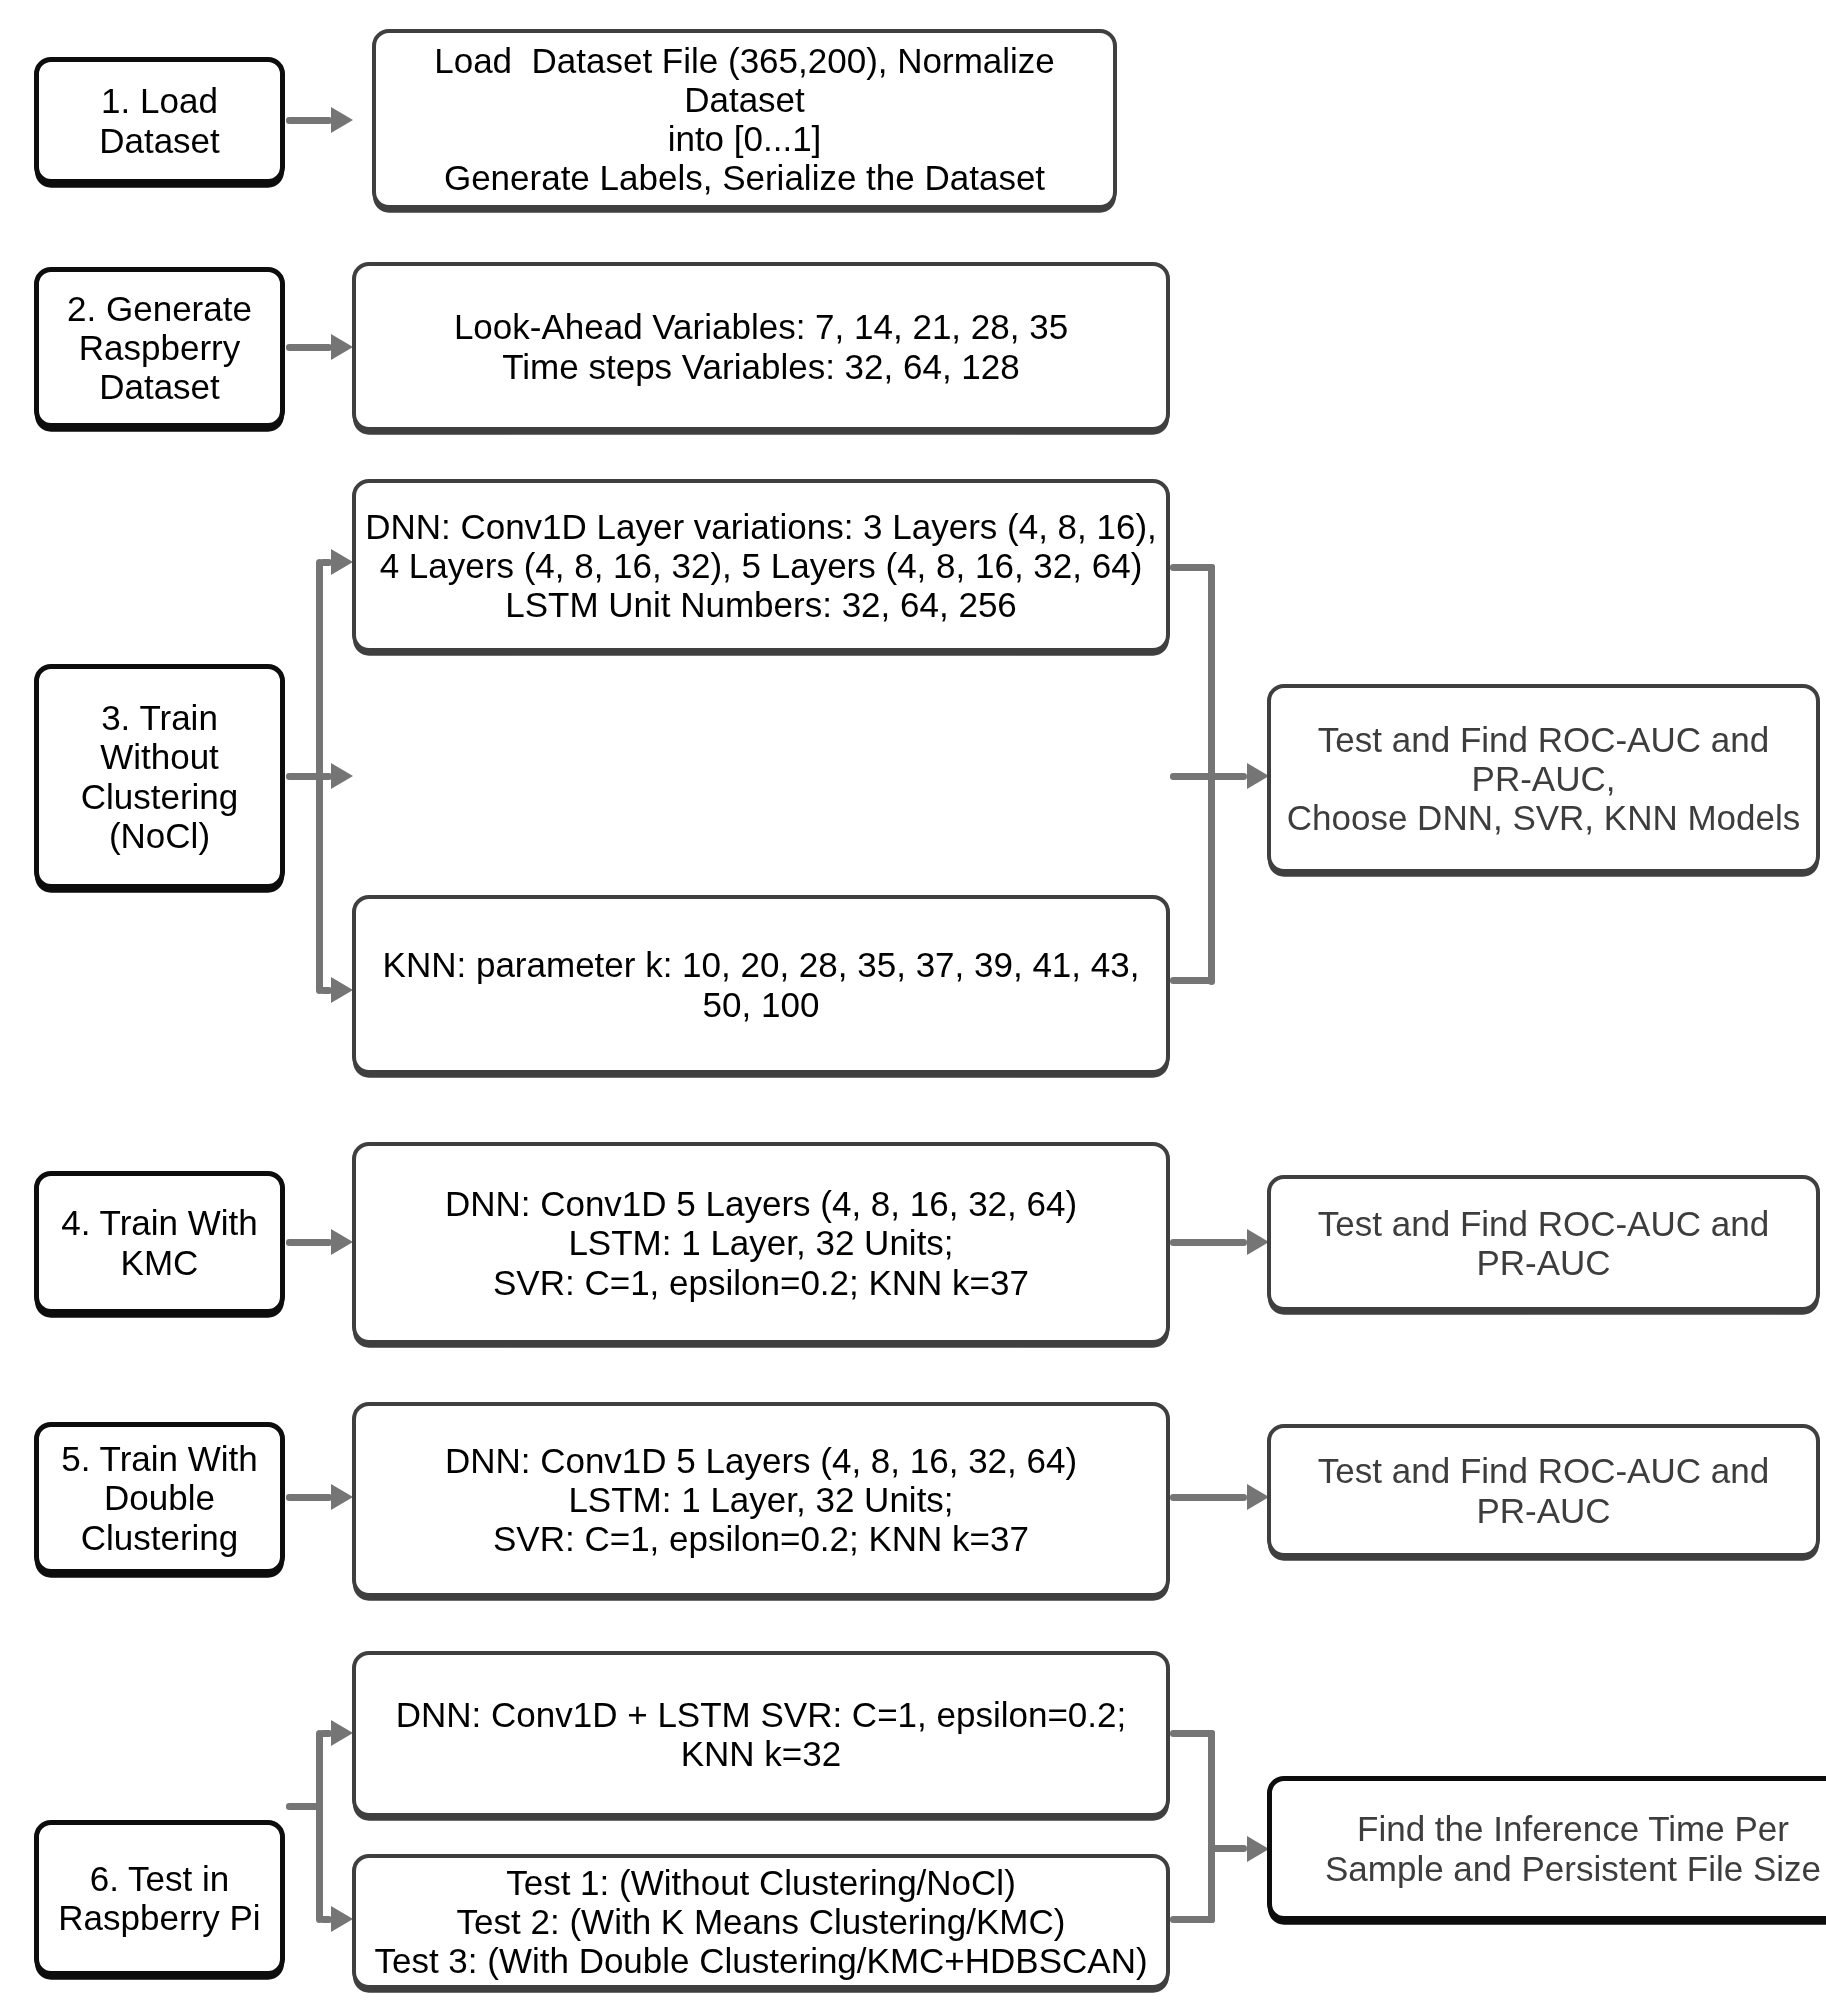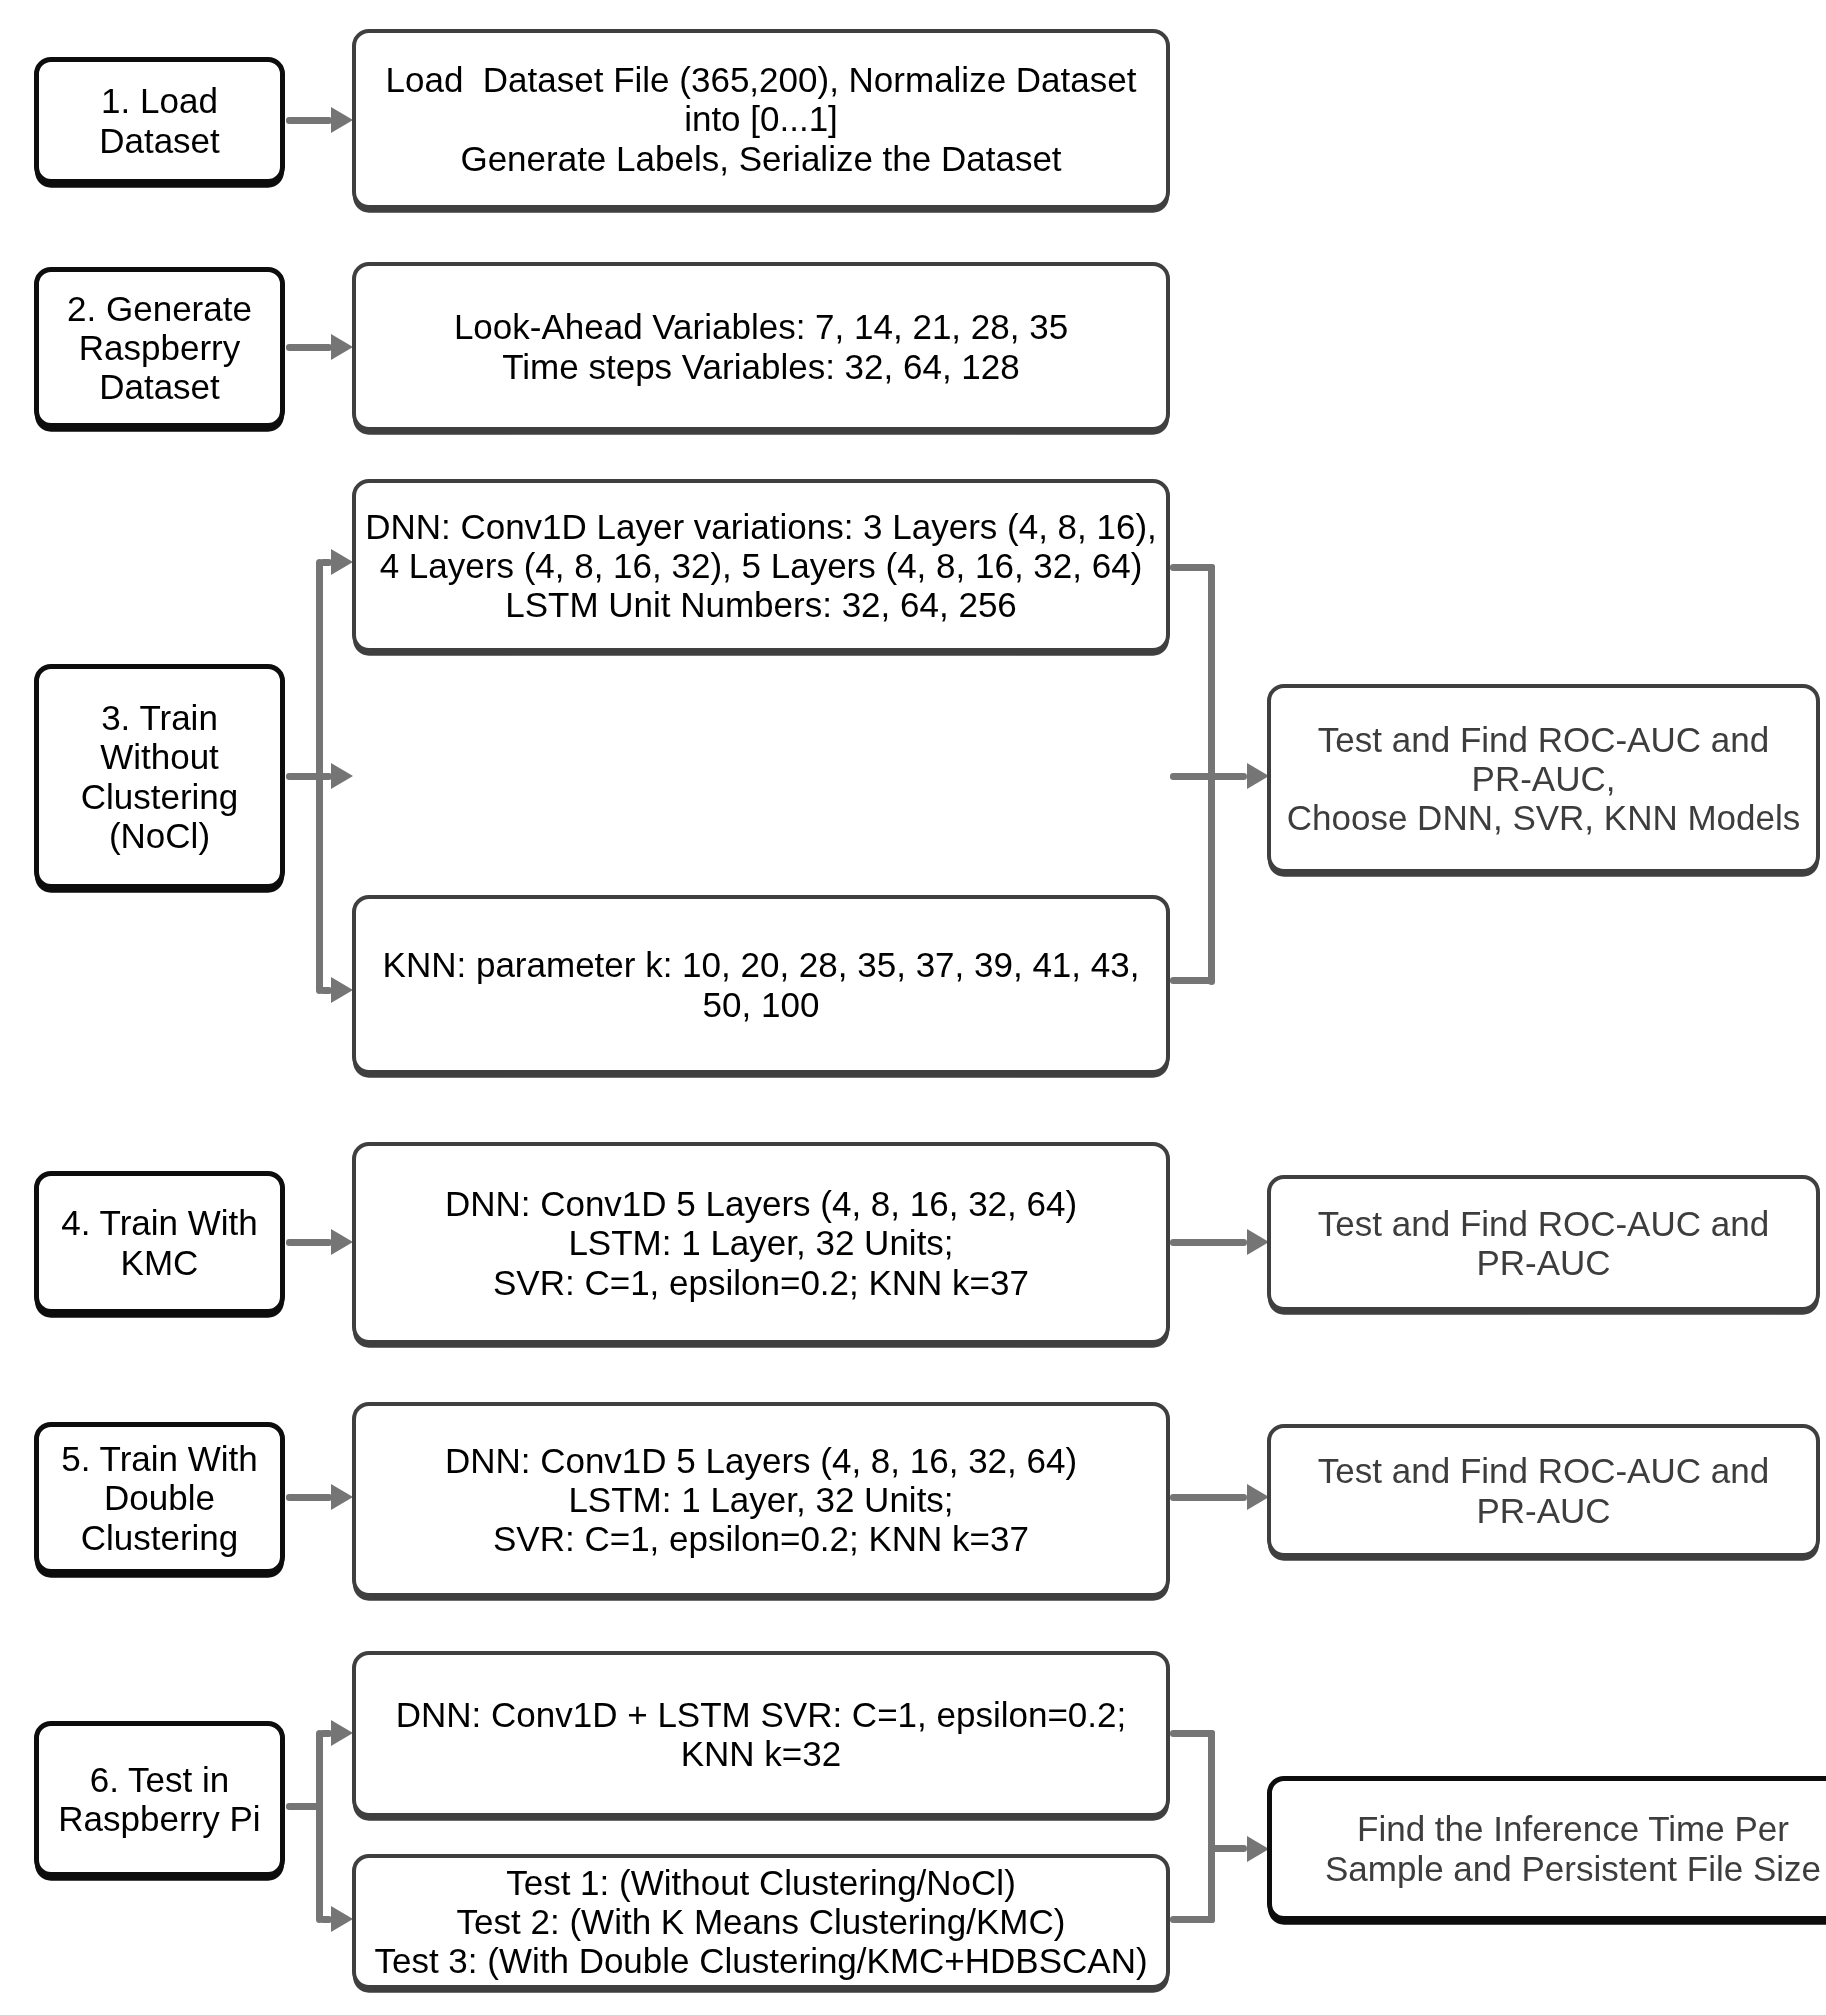--- a/index.html
+++ b/index.html
@@ -44,21 +44,21 @@
 <body>
 
 <div id="canvas">
 
   <div class="box black" style="left:34px;top:57px;width:251px;height:127px">
     <div class="tl">1. Load</div>
     <div class="tl">Dataset</div>
   </div>
   <div class="hline" style="left:286px;top:117px;width:46px"></div>
   <div class="head" style="left:331px;top:107px"></div>
-  <div class="box gray" style="left:352px;top:29px;width:818px;height:180px">
+  <div class="box gray" style="left:372px;top:29px;width:745px;height:180px">
     <div class="tl">Load  Dataset File (365,200), Normalize Dataset</div>
     <div class="tl">into [0...1]</div>
     <div class="tl">Generate Labels, Serialize the Dataset</div>
   </div>
 
   <div class="box black" style="left:34px;top:267px;width:251px;height:161px">
     <div class="tl">2. Generate</div>
     <div class="tl">Raspberry</div>
     <div class="tl">Dataset</div>
   </div>
@@ -137,21 +137,21 @@
     <div class="tl">LSTM: 1 Layer, 32 Units;</div>
     <div class="tl">SVR: C=1, epsilon=0.2; KNN k=37</div>
   </div>
   <div class="hline" style="left:1170px;top:1494px;width:77px"></div>
   <div class="head" style="left:1247px;top:1484px"></div>
   <div class="box gray result" style="left:1267px;top:1424px;width:553px;height:133px">
     <div class="tl">Test and Find ROC-AUC and</div>
     <div class="tl">PR-AUC</div>
   </div>
 
-  <div class="box black" style="left:34px;top:1721px;width:251px;height:156px">
+  <div class="box black" style="left:34px;top:1820px;width:251px;height:156px">
     <div class="tl">6. Test in</div>
     <div class="tl">Raspberry Pi</div>
   </div>
 
   <div class="hline" style="left:286px;top:1803px;width:37px"></div>
   <div class="vline" style="left:316px;top:1730px;height:193px"></div>
   <div class="hline" style="left:320px;top:1730px;width:11.6px"></div>
   <div class="head" style="left:331px;top:1720px"></div>
   <div class="hline" style="left:320px;top:1916px;width:11.6px"></div>
   <div class="head" style="left:331px;top:1906px"></div>

